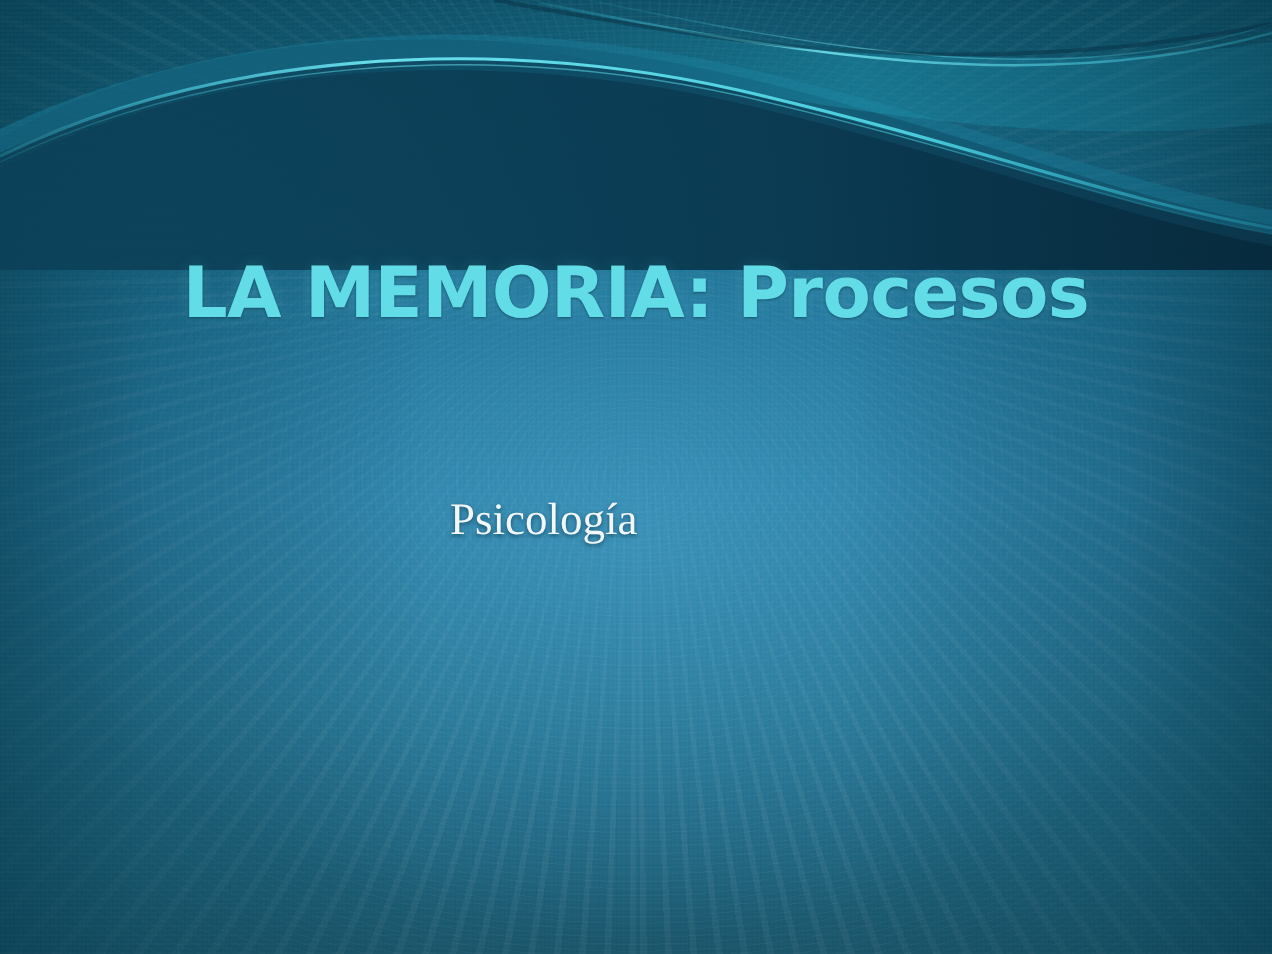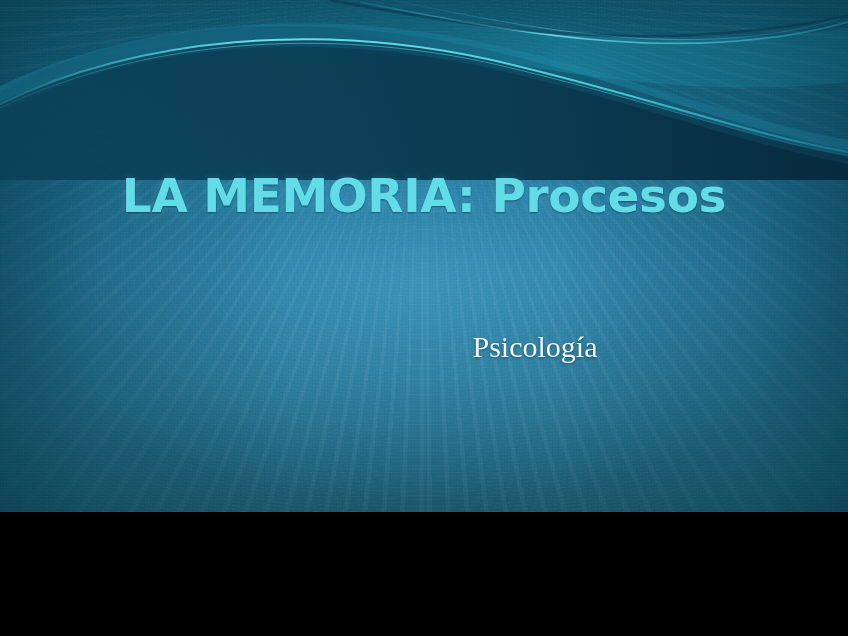--- a/index.html
+++ b/index.html
@@ -6,21 +6,21 @@
   html, body {
     margin: 0;
     padding: 0;
     background: #000;
   }
 
   
   .slide {
     position: relative;
     width: 848px;
-    height: 512px;
+    height: 636px;
     overflow: hidden;
     font-family: "Liberation Sans", sans-serif;
     background: #1a6a86;
   }
 
   
   .bg-base {
     position: absolute;
     inset: 0;
     background:
@@ -133,21 +133,21 @@
       0 1px 2px rgba(0,42,60,0.55),
       0 0 10px rgba(120,235,245,0.18);
     white-space: nowrap;
   }
 
   .subtitle-block {
     position: absolute;
     top: 327px;
     left: 300px;
     width: 470px;
-    text-align: center;
+    text-align: left;
   }
   .subtitle-line {
     font-family: "Liberation Serif", "DejaVu Serif", serif;
     font-weight: 400;
     font-size: 30px;
     line-height: 1.32;
     color: #f2f7fa;
     text-shadow: 0 1px 3px rgba(0,38,56,0.60);
     white-space: nowrap;
   }

